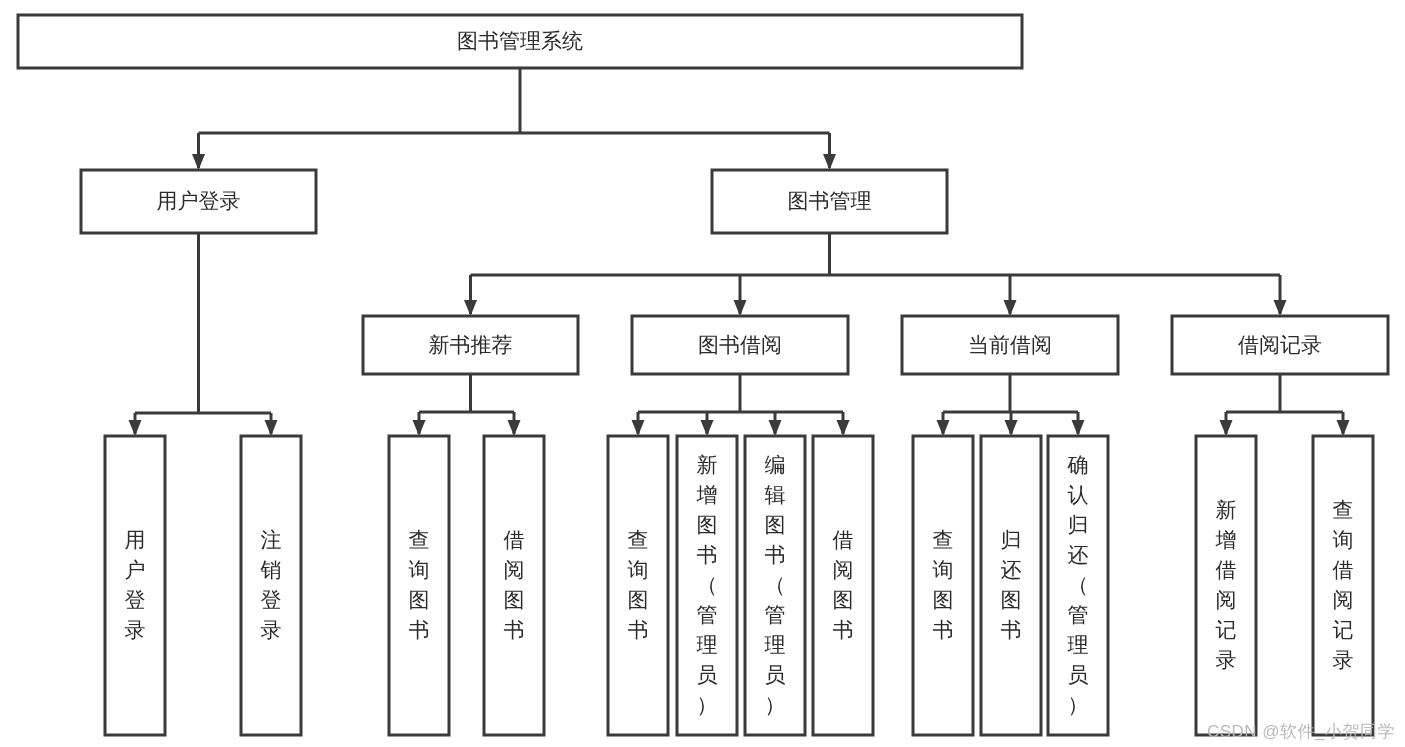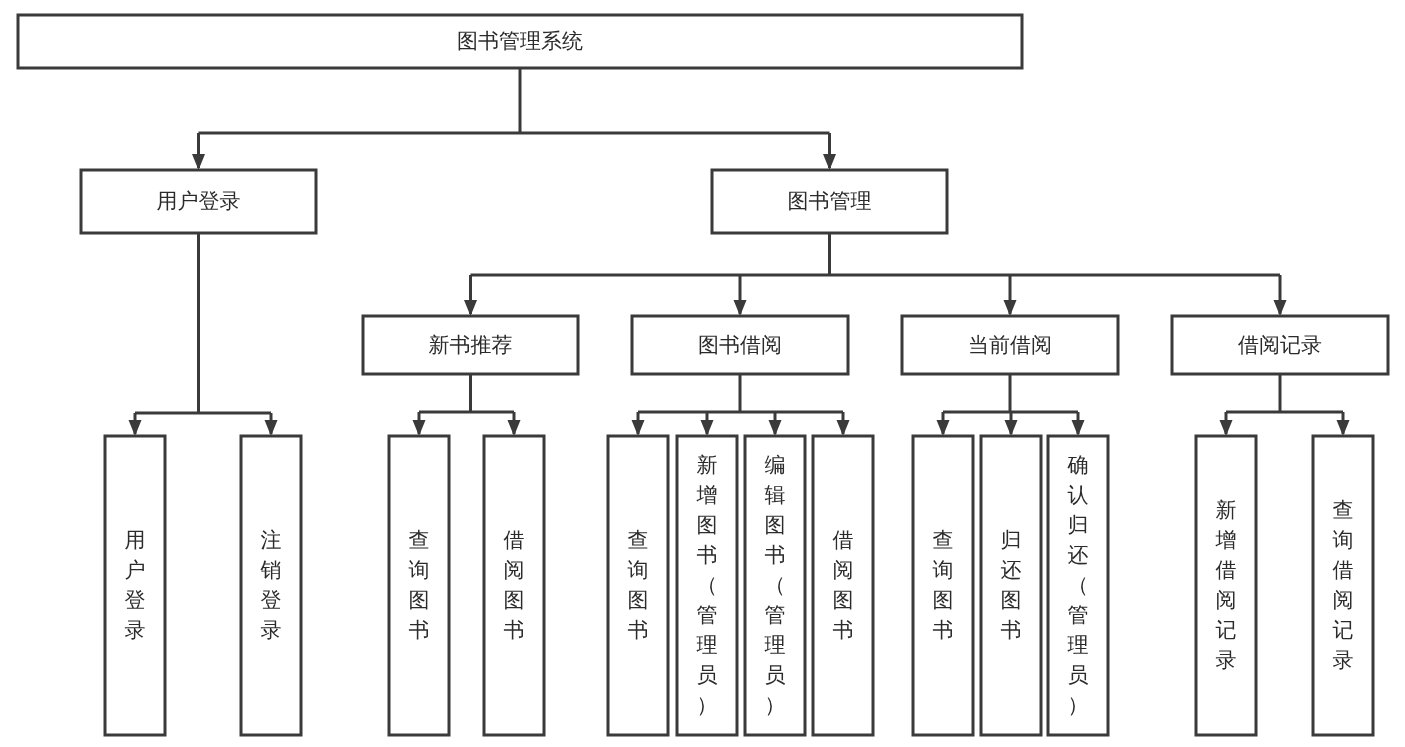--- a/index.html
+++ b/index.html
@@ -204,14 +204,15 @@
           <rect x="1196" y="436" width="60" height="299" class="node-box"></rect>
           <text x="1226" class="node-label-vert"><tspan x="1226" y="510.5">新</tspan><tspan x="1226" y="540.5">增</tspan><tspan x="1226" y="570.5">借</tspan><tspan x="1226" y="600.5">阅</tspan><tspan x="1226" y="630.5">记</tspan><tspan x="1226" y="660.5">录</tspan></text>
         </g>
         <g>
           <rect x="1313" y="436" width="60" height="299" class="node-box"></rect>
           <text x="1343" class="node-label-vert"><tspan x="1343" y="510.5">查</tspan><tspan x="1343" y="540.5">询</tspan><tspan x="1343" y="570.5">借</tspan><tspan x="1343" y="600.5">阅</tspan><tspan x="1343" y="630.5">记</tspan><tspan x="1343" y="660.5">录</tspan></text>
         </g>
       </g>
   </svg>
 
+  <div class="watermark">CSDN @软件_小贺同学</div>
 
 </div>
 
 </body></html>

